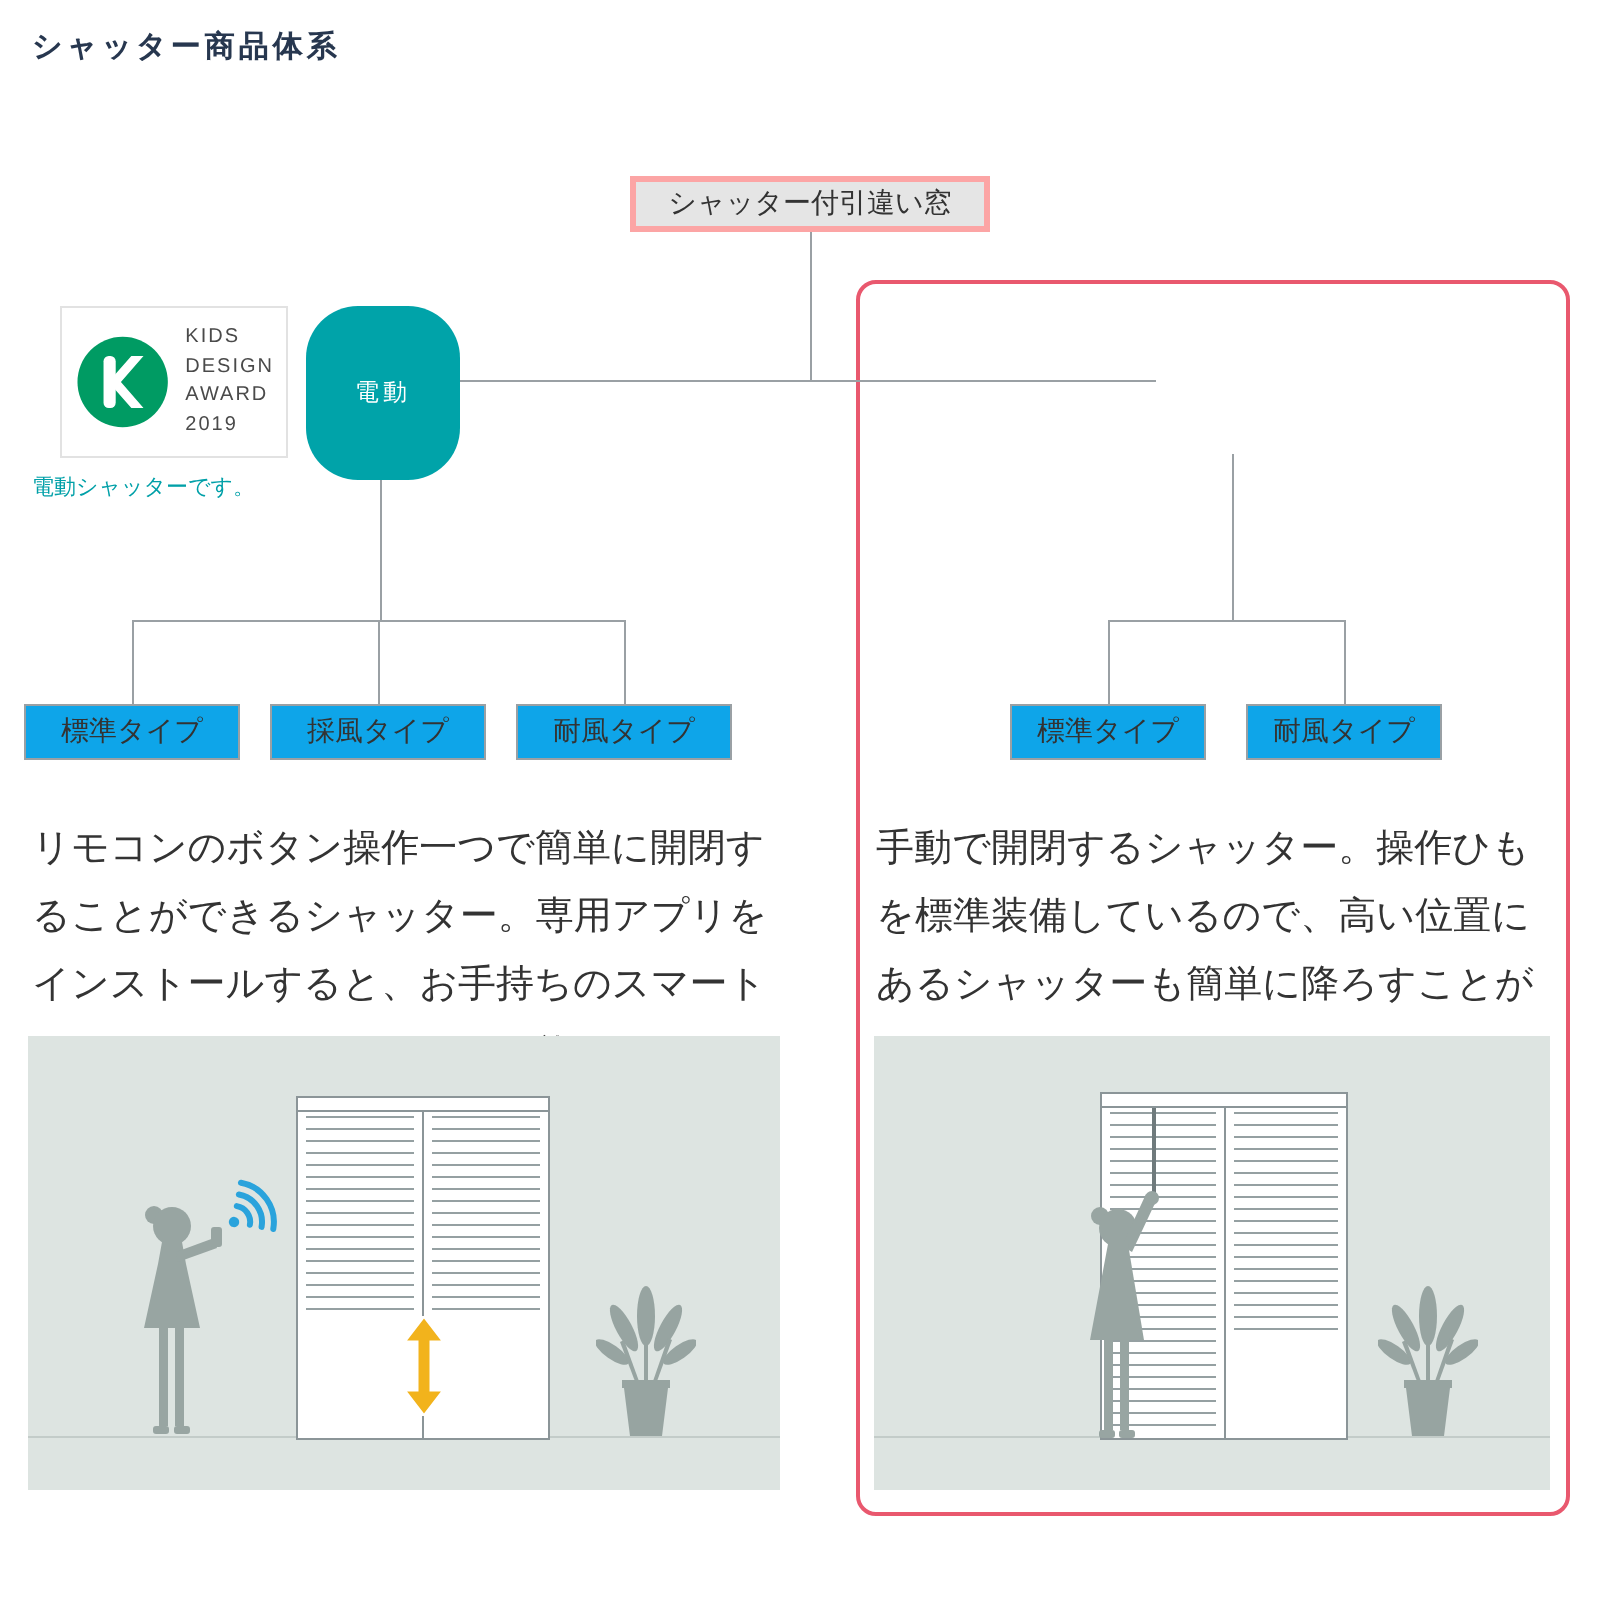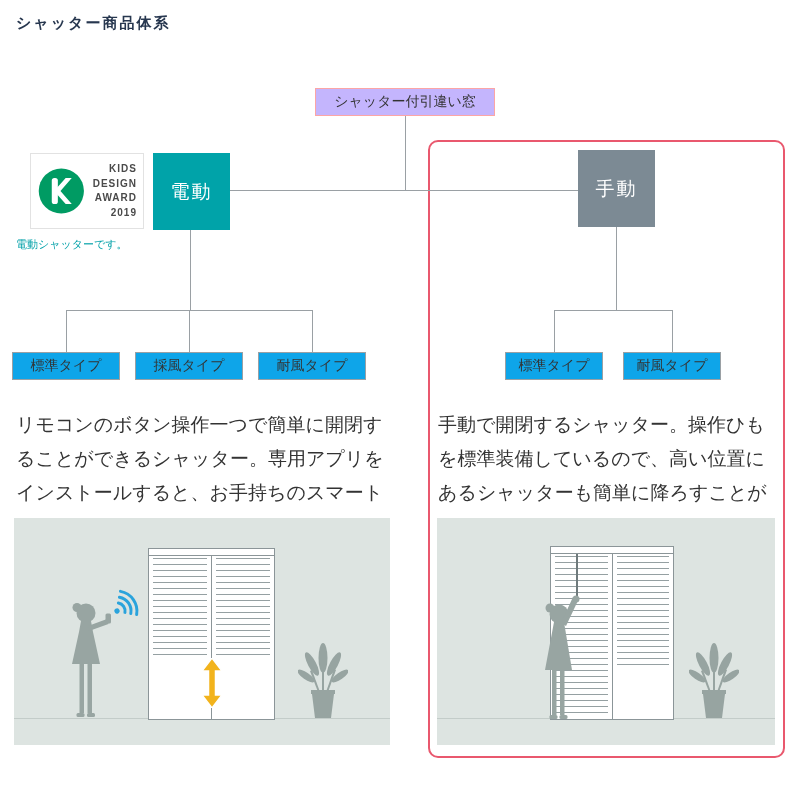--- a/index.html
+++ b/index.html
@@ -5,30 +5,30 @@
   * { margin:0; padding:0; box-sizing:border-box; }
   body { width:800px; height:800px; background:#fff; font-family:"Liberation Sans", sans-serif; }
   .canvas { position:relative; width:800px; height:800px; background:#fff; overflow:hidden; }
 
   .page-title { position:absolute; left:16px; top:14px; font-size:15px; font-weight:bold; color:#27374f; letter-spacing:2px; }
 
   .hl-rect { position:absolute; left:428px; top:140px; width:357px; height:618px; border:2px solid #e9586e; border-radius:10px; }
 
   .line { position:absolute; background:#9aa0a4; }
 
-  .root-box { position:absolute; left:315px; top:88px; width:180px; height:28px; border:1px solid #fca5a5; background:#c4b5fd; display:flex; align-items:center; justify-content:center; font-size:14px; color:#333; }
-
-  .big-node { position:absolute; width:77px; height:77px; display:flex; align-items:center; justify-content:center; font-size:19px; color:#fff; letter-spacing:2px; }
+  .root-box { position:absolute; left:315px; top:88px; width:180px; height:28px; border:3px solid #fca5a5; background:#e5e5e5; display:flex; align-items:center; justify-content:center; font-size:14px; color:#333; }
+
+  .big-node { position:absolute; width:77px; height:87px; display:flex; align-items:center; justify-content:center; font-size:12px; color:#fff; letter-spacing:2px;border-radius:26px; }
   .big-node.electric { left:153px; top:153px; background:#00a3a9; }
   .big-node.manual   { left:578px; top:150px; background:#7c8a94; }
 
   .type-box { position:absolute; top:352px; height:28px; border:1px solid #9aa0a4; background:#0ea5e9; display:flex; align-items:center; justify-content:center; font-size:14px; color:#333; }
 
   .award { position:absolute; left:30px; top:153px; width:114px; height:76px; background:#fff; border:1px solid #e2e2e2; display:flex; align-items:center; padding:6px; }
-  .award-text { margin-left:7px; font-size:10px; font-weight:bold; color:#4a4a4a; line-height:1.45; letter-spacing:1px;text-align:right; }
+  .award-text { margin-left:7px; font-size:10px; font-weight:normal; color:#4a4a4a; line-height:1.45; letter-spacing:1px; }
   .award-note { position:absolute; left:16px; top:236px; font-size:11px; color:#00a0a8; line-height:1.55; }
 
   .desc { position:absolute; top:408px; font-size:19px; color:#333; line-height:1.8; }
   .desc.left  { left:16px;  width:376px; }
   .desc.right { left:438px; width:332px; }
 
   .illust { position:absolute; top:518px; height:227px; background:#dde4e1; overflow:hidden; }
   .illust.left  { left:14px;  width:376px; }
   .illust.right { left:437px; width:338px; }
   .ground { position:absolute; left:0; right:0; top:200px; height:1px; background:#c3ccc9; }
@@ -61,21 +61,20 @@
   <div class="line" style="left:312px; top:310px; width:1px; height:42px;"></div>
 
   <div class="line" style="left:616px; top:227px; width:1px; height:83px;"></div>
   <div class="line" style="left:554px; top:310px; width:118px; height:1px;"></div>
   <div class="line" style="left:554px; top:310px; width:1px; height:42px;"></div>
   <div class="line" style="left:672px; top:310px; width:1px; height:42px;"></div>
 
   <div class="root-box">シャッター付引違い窓</div>
 
   <div class="big-node electric">電動</div>
-  <div class="big-node manual">手動</div>
 
   <div class="type-box" style="left:12px;  width:108px;">標準タイプ</div>
   <div class="type-box" style="left:135px; width:108px;">採風タイプ</div>
   <div class="type-box" style="left:258px; width:108px;">耐風タイプ</div>
 
   <div class="type-box" style="left:505px; width:98px;">標準タイプ</div>
   <div class="type-box" style="left:623px; width:98px;">耐風タイプ</div>
 
   <div class="award">
     <svg width="56" height="56" viewBox="0 0 56 56">

